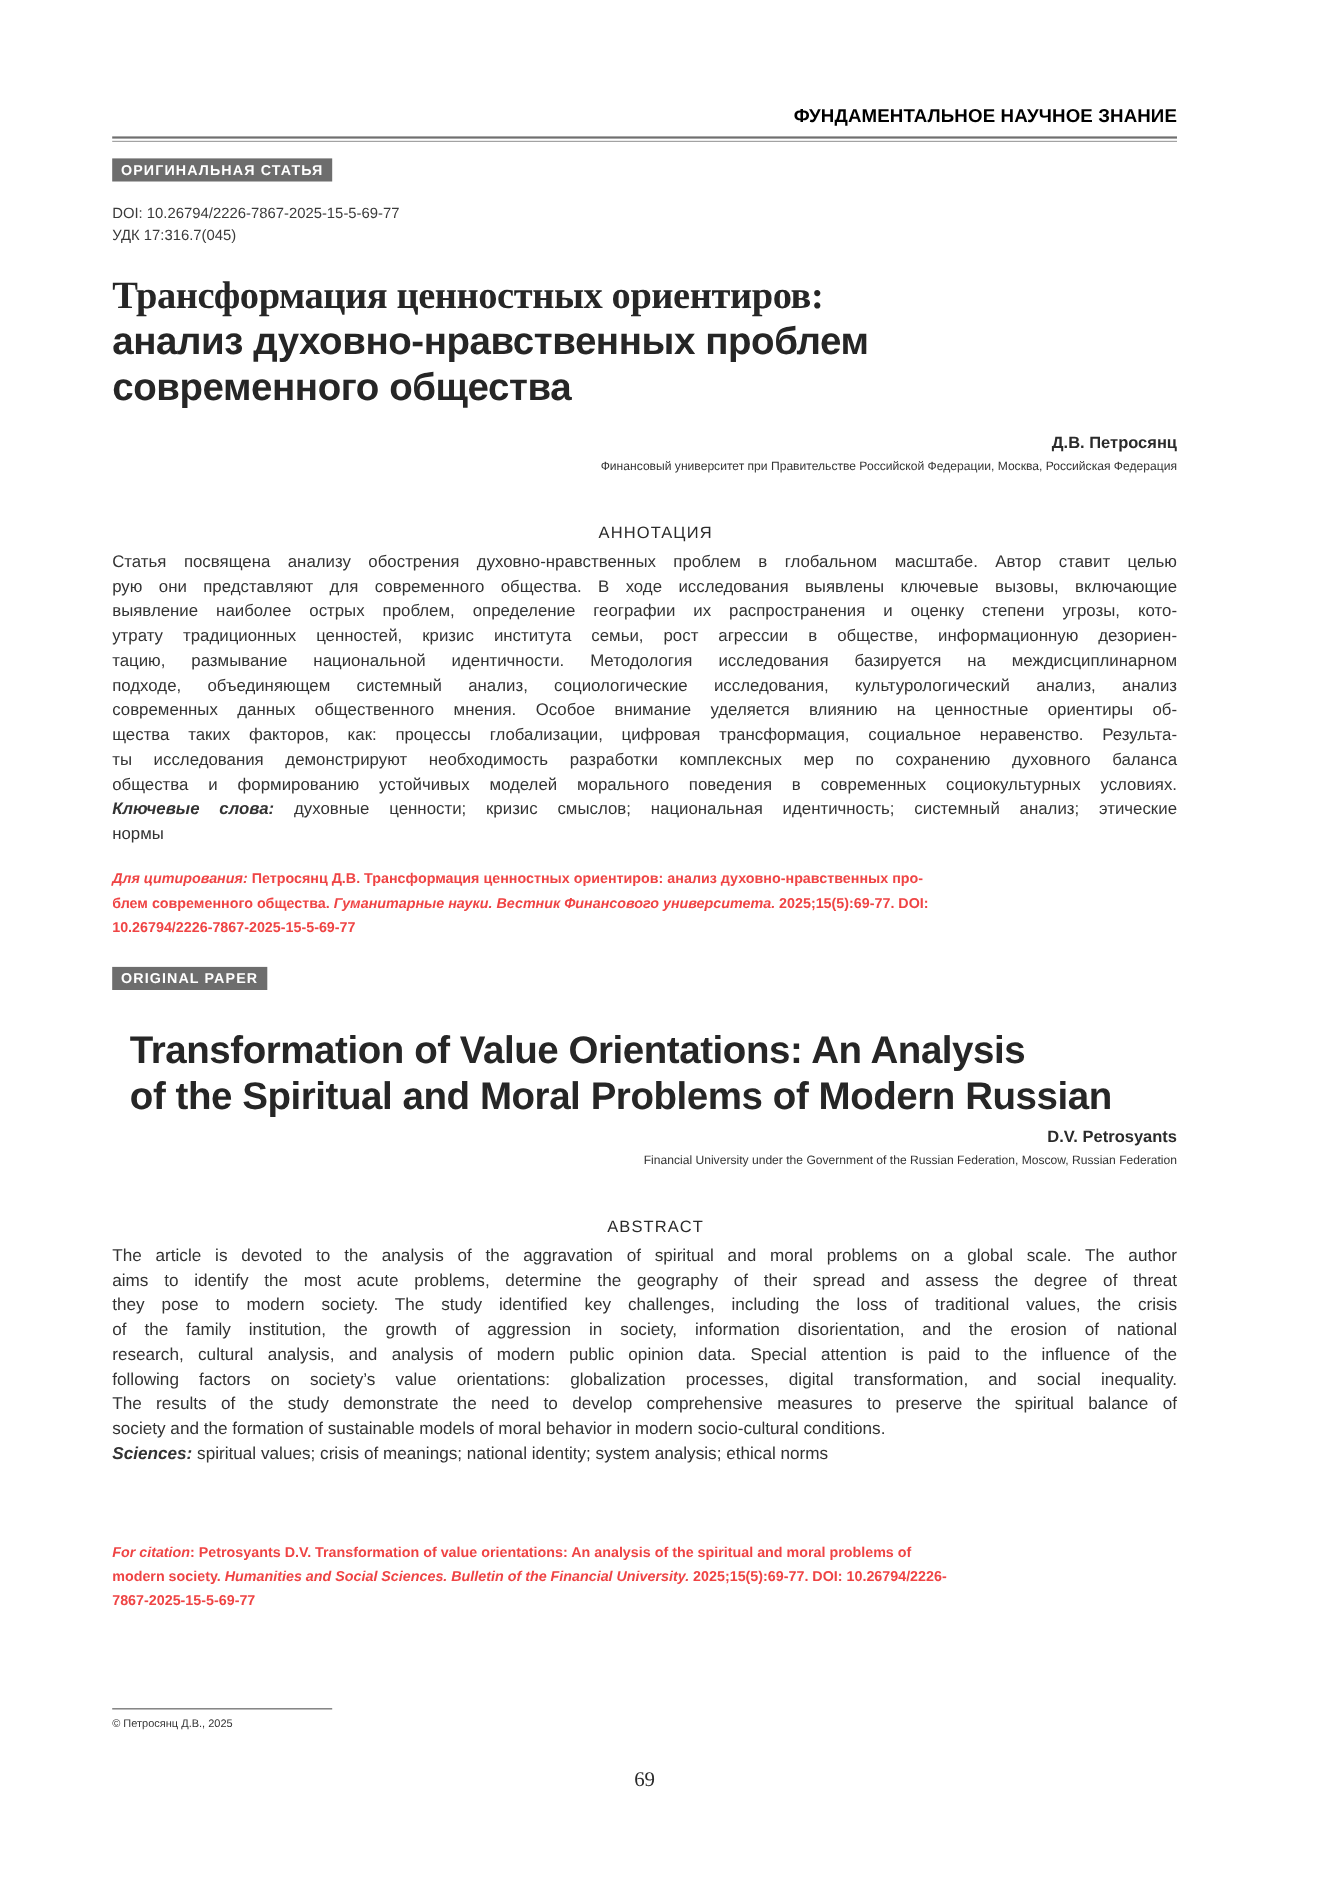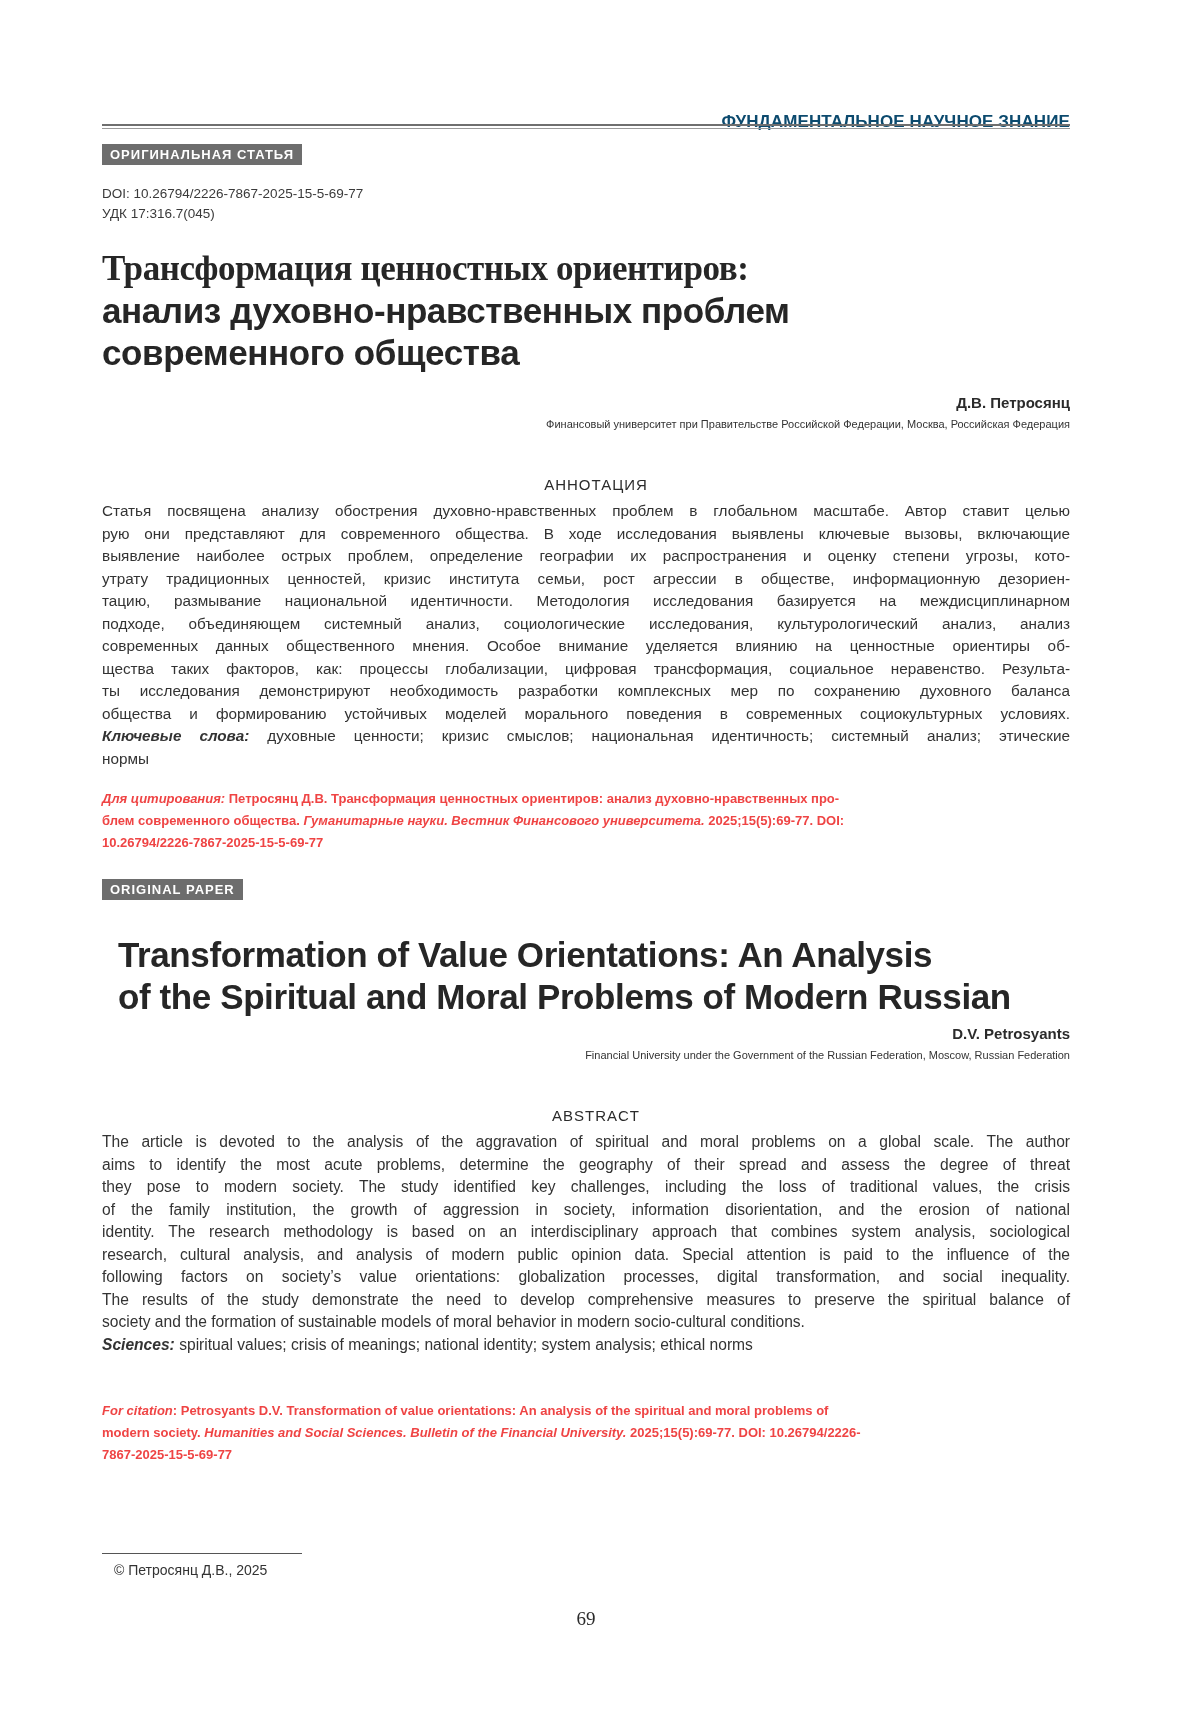--- a/index.html
+++ b/index.html
@@ -2,22 +2,22 @@
 <html><head>
 <meta charset="utf-8">
 <style>
   html, body { margin: 0; padding: 0; background: #ffffff; }
   body {
     width: 1200px; height: 1714px; position: relative; overflow: hidden;
     font-family: "Liberation Sans", sans-serif; color: #2b2b2b;
   }
   .page { position: absolute; left: 102px; width: 968px; top: 0; }
   .running-head {
-    position: absolute; top: 112px; right: 0;
-    font-weight: bold; font-size: 17px; letter-spacing: 0.1px; color: #0c4a6e;
+    position: absolute; top: 96px; right: 0;
+    font-weight: bold; font-size: 17px; letter-spacing: 0.1px; color: #000000;
     font-family: "Liberation Sans", sans-serif;
   }
   .head-rule {
     position: absolute; top: 124px; left: 0; width: 968px; height: 5px;
     border-top: 2px solid #6f6f6f; border-bottom: 1px solid #9a9a9a; box-sizing: border-box;
   }
   .badge {
     position: absolute; background: #6d6d6d; color: #ffffff;
     font-weight: bold; font-size: 13px; letter-spacing: 1px;
     padding: 3px 8px 2px 8px; line-height: 16px;
@@ -60,21 +60,21 @@
   .kw-label { font-weight: bold; font-style: italic; }
   .cite {
     position: absolute; left: 0; width: 968px;
     font-size: 13px; line-height: 22px; color: #ef4444; font-weight: bold;
   }
   .cite .ln { display: block; white-space: nowrap; }
   .cite em { font-style: italic; }
   .cite-ru { top: 788px; }
   .cite-en { top: 1400px; }
   .foot-rule { position: absolute; top: 1553px; left: 0; width: 200px; border-top: 1.5px solid #555; }
-  .copyright { position: absolute; top: 1562px; left: 12px; font-size: 14px; color: #333; }
+  .copyright { position: absolute; top: 1562px; left: 0; font-size: 10px; color: #333; }
   .page-number {
     position: absolute; top: 1608px; left: 0; width: 968px; text-align: center;
     font-family: "Liberation Serif", serif; font-size: 19px; color: #2b2b2b;
   }
 </style>
 </head>
 <body>
 
 <div class="page">
 
@@ -127,21 +127,20 @@
   <div class="author author-en">D.V. Petrosyants</div>
   <div class="affil affil-en">Financial University under the Government of the Russian Federation, Moscow, Russian Federation</div>
 
   <div class="section-heading h-abs">ABSTRACT</div>
 
   <div class="body-text abs-text">
     <span class="ln" style="display: block;">The article is devoted to the analysis of the aggravation of spiritual and moral problems on a global scale. The author</span>
     <span class="ln" style="display: block;">aims to identify the most acute problems, determine the geography of their spread and assess the degree of threat</span>
     <span class="ln" style="display: block;">they pose to modern society. The study identified key challenges, including the loss of traditional values, the crisis</span>
     <span class="ln" style="display: block;">of the family institution, the growth of aggression in society, information disorientation, and the erosion of national</span>
-    <span class="ln" style="display: block;">identity. The research methodology is based on an interdisciplinary approach that combines system analysis, sociological</span>
     <span class="ln" style="display: block;">research, cultural analysis, and analysis of modern public opinion data. Special attention is paid to the influence of the</span>
     <span class="ln" style="display: block;">following factors on society’s value orientations: globalization processes, digital transformation, and social inequality.</span>
     <span class="ln" style="display: block;">The results of the study demonstrate the need to develop comprehensive measures to preserve the spiritual balance of</span>
     <span class="ln last" style="display: block;">society and the formation of sustainable models of moral behavior in modern socio-cultural conditions.</span>
     <span class="ln last" style="display: block;"><span class="kw-label">Sciences:</span><span> spiritual values; crisis of meanings; national identity; system analysis; ethical norms</span></span>
   </div>
 
   <div class="cite cite-en">
     <span class="ln" style="display: block;"><em>For citation</em><span>: Petrosyants D.V. Transformation of value orientations: An analysis of the spiritual and moral problems of</span></span>
     <span class="ln" style="display: block;"><span>modern society. </span><em>Humanities and Social Sciences. Bulletin of the Financial University.</em><span> 2025;15(5):69-77. DOI: 10.26794/2226-</span></span>

